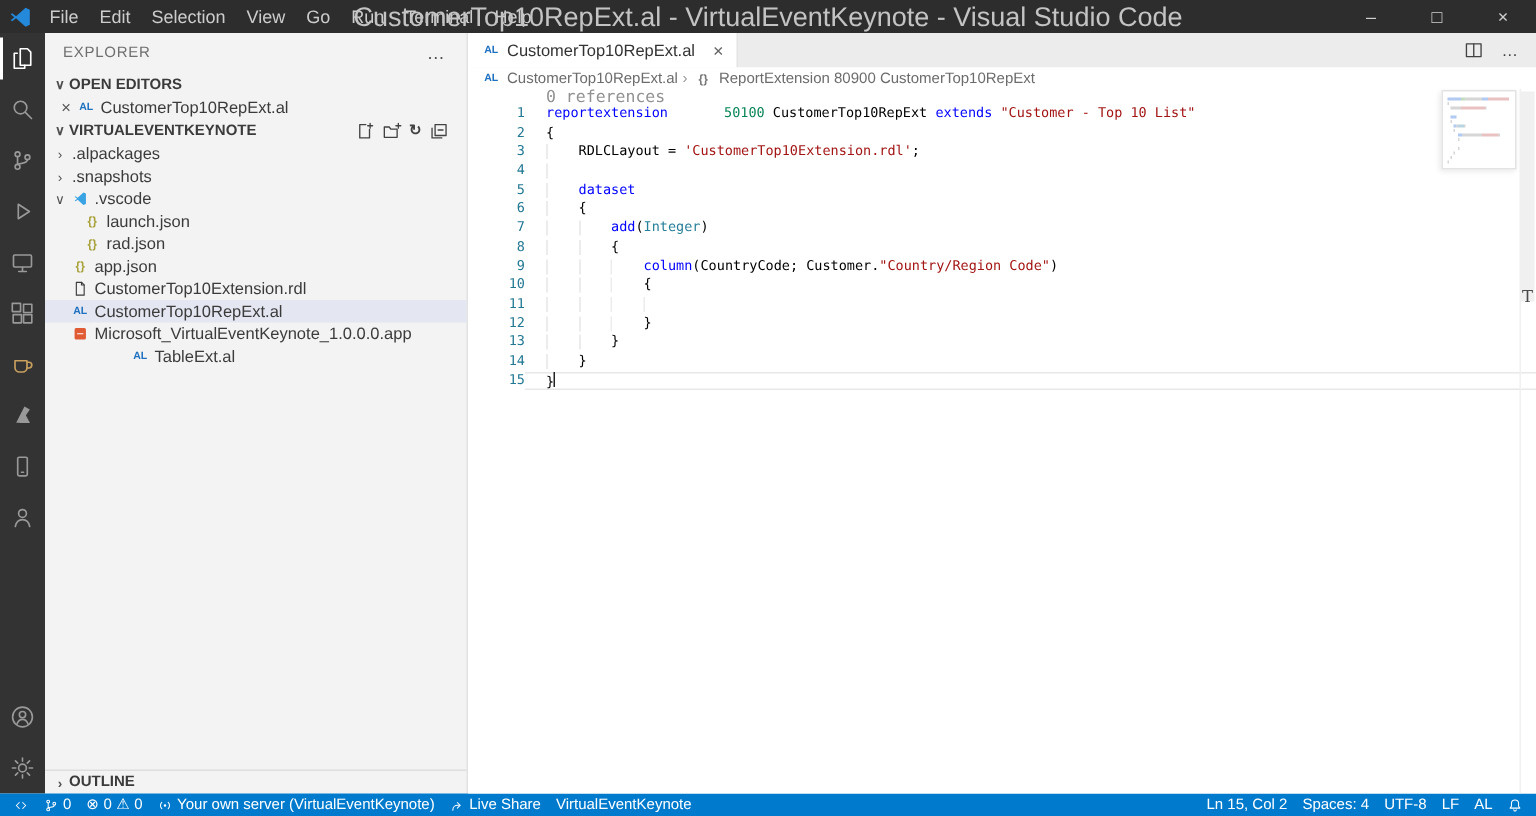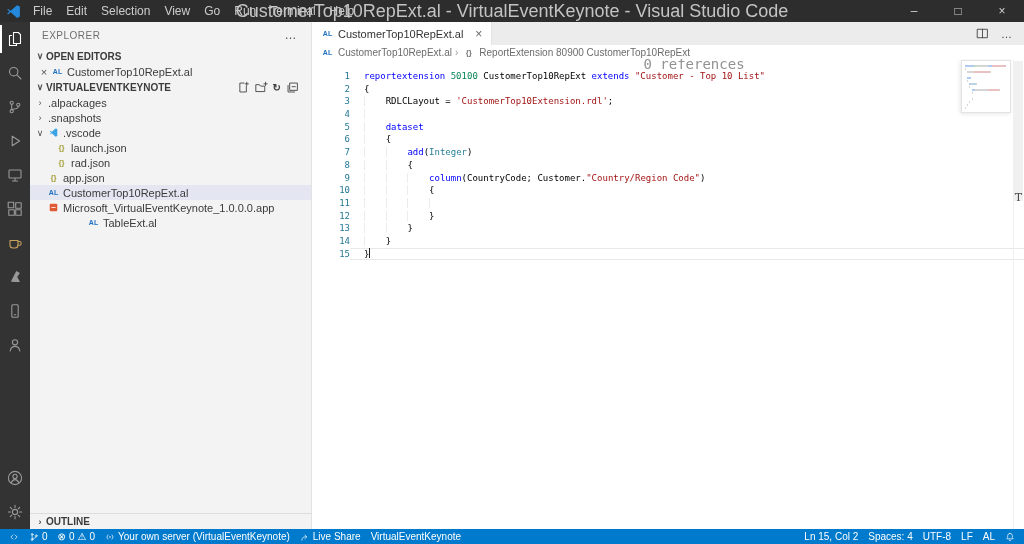--- a/index.html
+++ b/index.html
@@ -59,27 +59,27 @@
   .tab-close { margin-left:8px; color:#666; font-size:12px; }
   .editor-actions { margin-left:auto; display:flex; align-items:center; gap:12px; padding-right:12px; color:#424242; }
   .editor-actions .icon svg { width:13px; height:13px; }
   .editor-actions .icon { cursor:pointer; }
 
   .breadcrumbs { flex:0 0 14px; background:#fff; display:flex; align-items:center; font-size:10px; color:#6c6c6c; padding-left:8px; gap:3px; white-space:nowrap; }
   .crumb { display:flex; align-items:center; gap:3px; cursor:pointer; }
   .crumb-sep { color:#9a9a9a; }
 
   .code-area { flex:1; position:relative; overflow:hidden; font-family:"DejaVu Sans Mono", monospace; font-size:9px; }
-  .codelens { height:11px; line-height:11px; padding-left:52px; color:#919191; font-size:14px; cursor:pointer;text-align:center; }
+  .codelens { height:11px; line-height:11px; padding-left:52px; color:#919191; font-size:11px; cursor:pointer; }
   .code-line { display:flex; height:12.7px; line-height:12.7px; }
   .line-num { flex:0 0 38px; width:38px; text-align:right; color:#237893; cursor:pointer; }
   .line-content { flex:1; white-space:pre; padding-left:14px; color:#000; }
   .code-line.current .line-content { box-shadow: inset 0 1px #e8e8e8, inset 0 -1px #e8e8e8; }
   .indent-guide { background:linear-gradient(to right, #ececec 1px, transparent 1px); }
-  .tok-kw { color:#0000ff;text-align:center; } .tok-num { color:#098658; } .tok-str { color:#a31515; }
+  .tok-kw { color:#0000ff;text-align:center; } .tok-num { color:#098658;margin-left:32px; } .tok-str { color:#a31515; }
   .tok-pl { color:#000000; } .tok-type { color:#267f99; }
   .caret { display:inline-block; width:1px; height:10px; background:#222; vertical-align:-1px; animation:blink 1s steps(2) infinite; }
   @keyframes blink { 50% { opacity:0; } }
 
   .minimap { position:absolute; top:1px; right:13px; width:50px; background:#fff; border:1px solid #e3e3e3; box-shadow:-1px 1px 4px rgba(0,0,0,.10); padding:3px 3px; cursor:pointer; }
   .mm-line { height:3px; display:flex; align-items:center; }
   .mm-seg { height:2px; display:inline-block; opacity:.55; }
   .scrollbar { position:absolute; top:0; right:0; width:11px; bottom:0; border-left:1px solid #f0f0f0; cursor:pointer; }
   .scroll-thumb { position:absolute; top:2px; right:1px; width:9px; height:140px; background:rgba(110,110,110,.10); }
   .overview-marker { position:absolute; right:2px; top:132px; color:#4a4a4a; font-size:11px; font-family:"DejaVu Serif",serif; }
@@ -297,20 +297,30 @@
           <div class="tree-item" style="padding-left: 12px;">
             <span class="twisty"></span>
             <span class="icon ficon json-badge">{}</span>
             <span class="tree-label">rad.json</span>
           </div>
           <div class="tree-item" style="padding-left: 4px;">
             <span class="twisty"></span>
             <span class="icon ficon json-badge">{}</span>
             <span class="tree-label">app.json</span>
           </div>
+          <div class="tree-item" style="padding-left: 4px;">
+            <span class="twisty"></span>
+            <span class="icon ficon">
+              <svg viewBox="0 0 16 16" width="13" height="13" fill="none" stroke="currentColor" stroke-width="1.1" stroke-linecap="round" stroke-linejoin="round">
+                <path d="M4.2 1.8h5.2l2.4 2.4v10H4.2z"></path>
+                <path d="M9.2 1.8v2.6h2.6"></path>
+              </svg>
+            </span>
+            <span class="tree-label">CustomerTop10Extension.rdl</span>
+          </div>
           <div class="tree-item selected" style="padding-left: 4px;">
             <span class="twisty"></span>
             <span class="icon ficon al-badge">AL</span>
             <span class="tree-label">CustomerTop10RepExt.al</span>
           </div>
           <div class="tree-item" style="padding-left: 4px;">
             <span class="twisty"></span>
             <span class="icon ficon">
               <svg viewBox="0 0 16 16" width="11" height="11">
                 <rect x="2.5" y="2.5" width="11" height="11" rx="1.5" fill="#e05a33"></rect>

